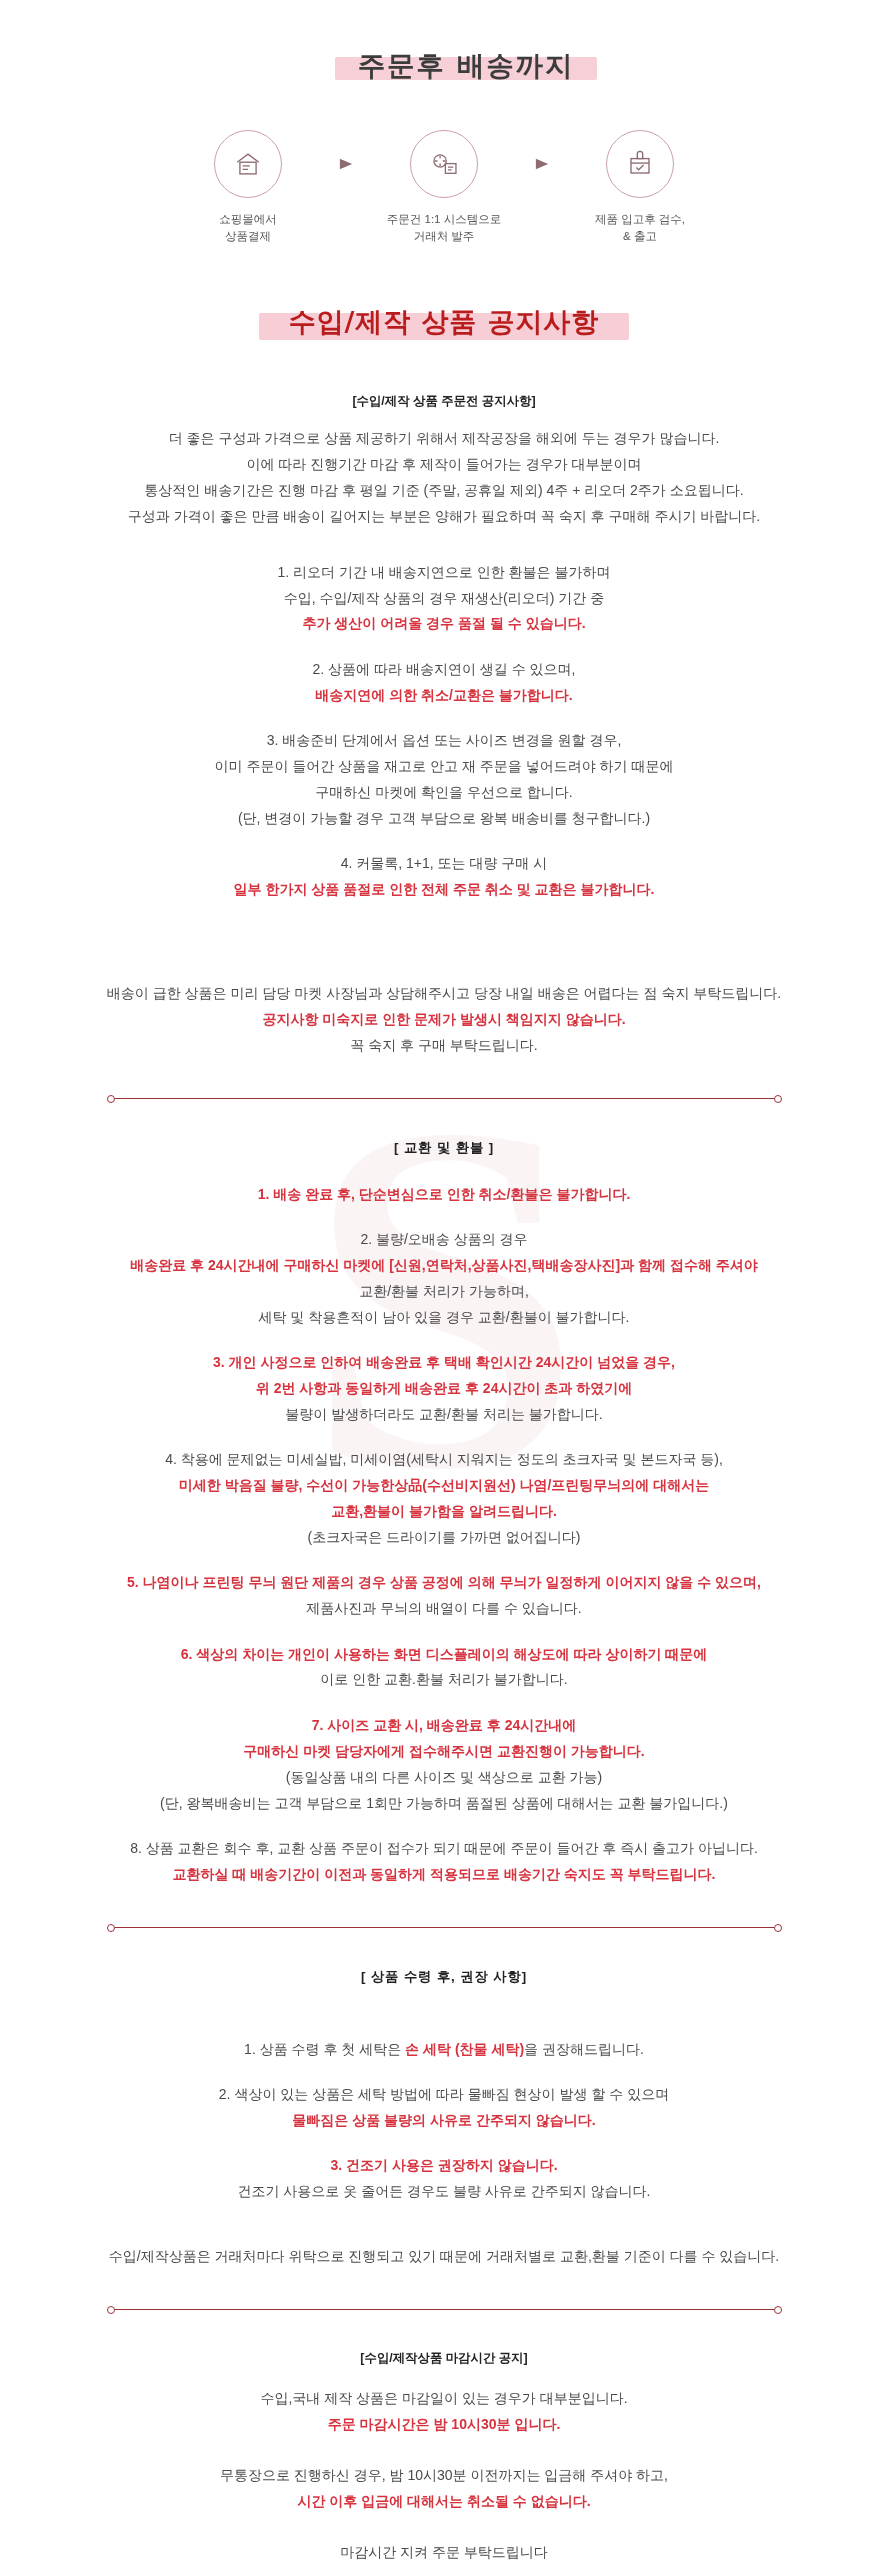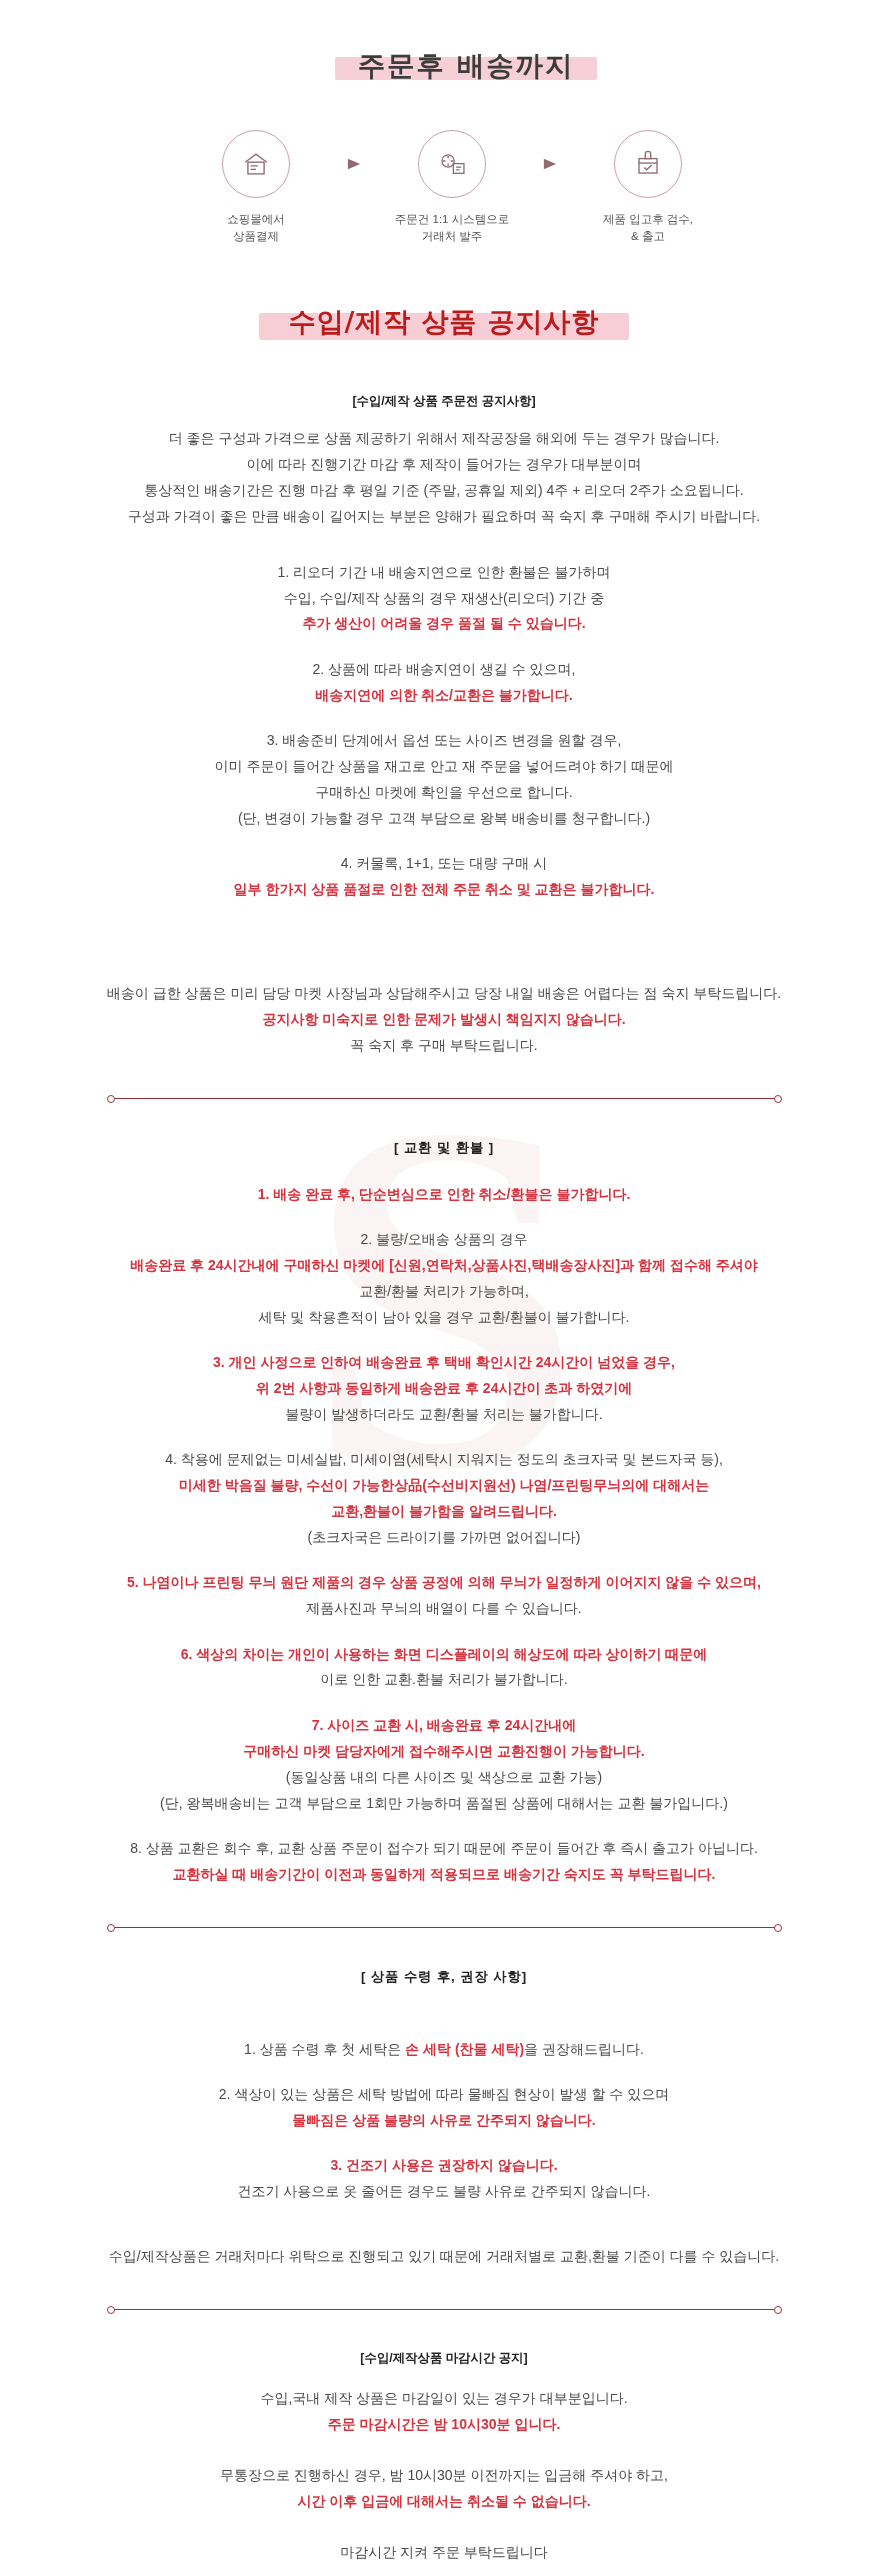--- a/index.html
+++ b/index.html
@@ -62,21 +62,21 @@
     color:#3c3c3c;
     font-family:"DejaVu Sans", sans-serif;
   }
 
   
   .steps {
     margin:39px auto 0 auto;
     width:568px;
     display:flex;
     align-items:flex-start;
-    justify-content:flex-end;
+    justify-content:center;
   }
   .step { width:160px; text-align:center; }
   .circle {
     width:68px; height:68px;
     margin:0 auto;
     border:1.4px solid #c9a0a7;
     border-radius:50%;
     display:flex; align-items:center; justify-content:center;
     color:#8d6b70;
   }

